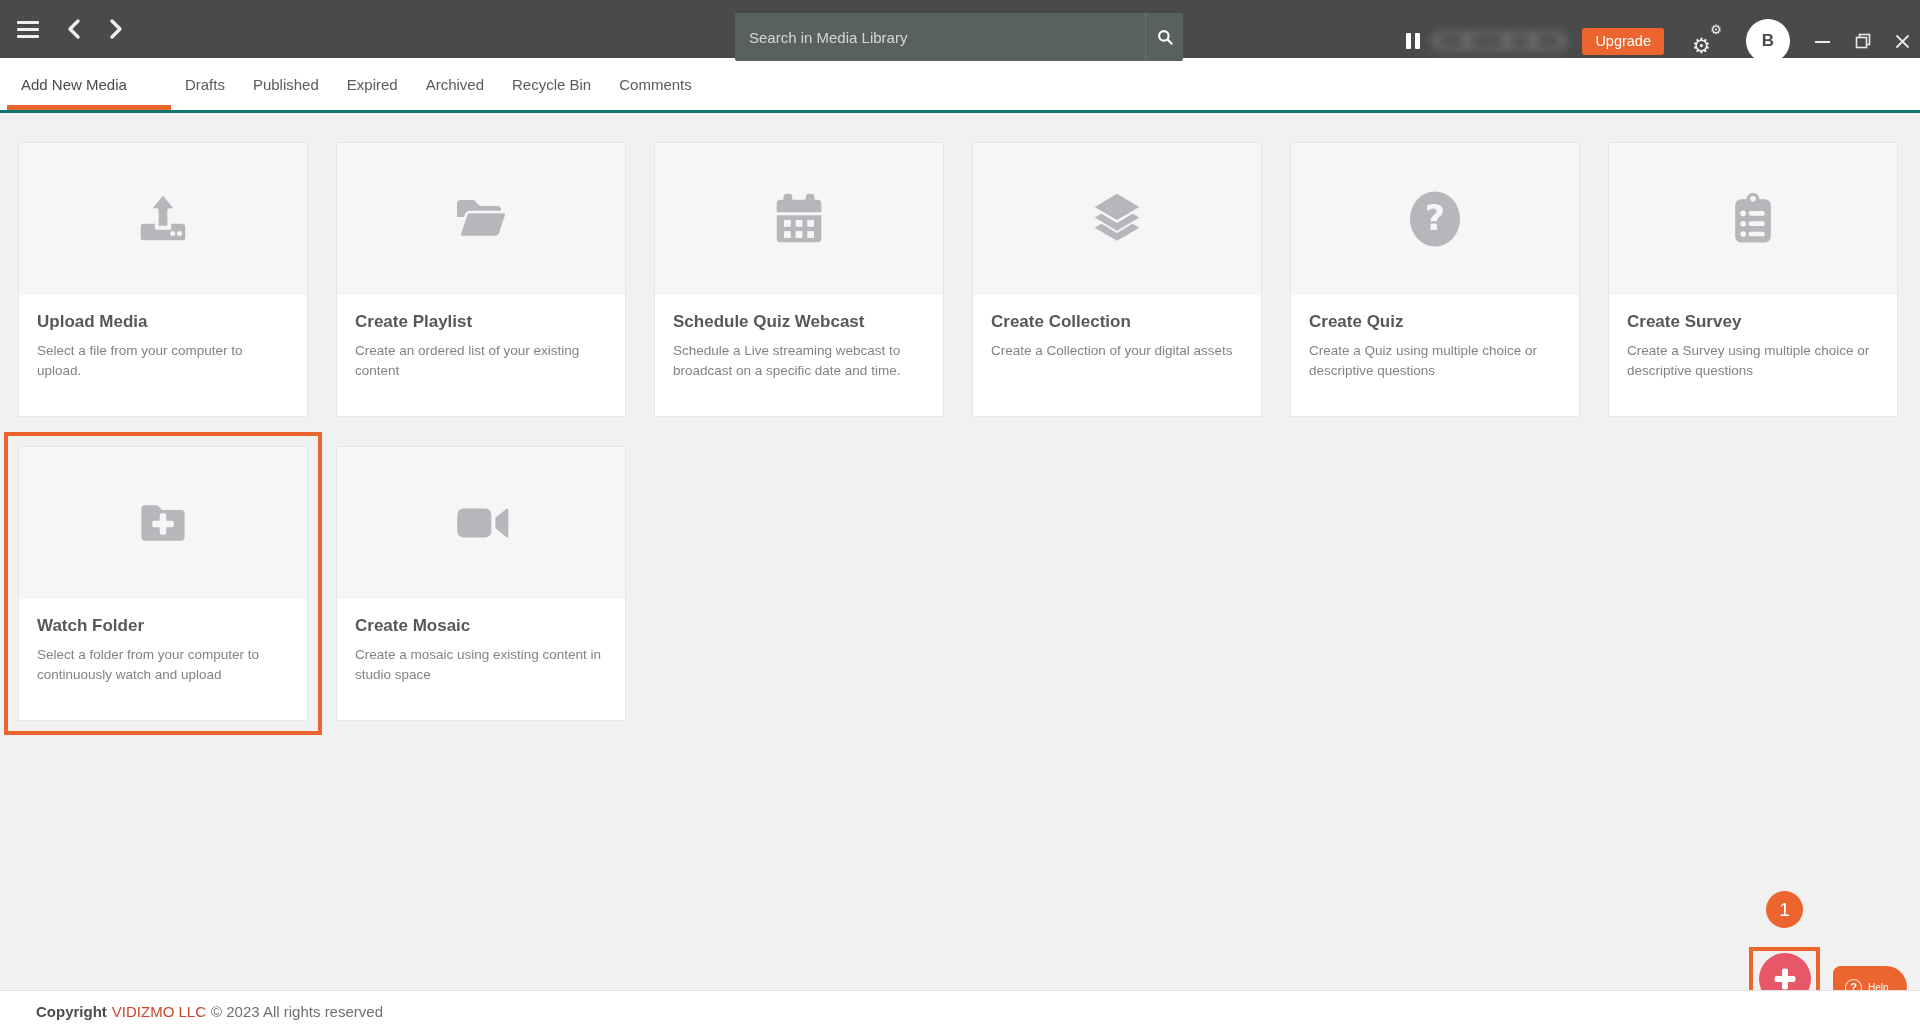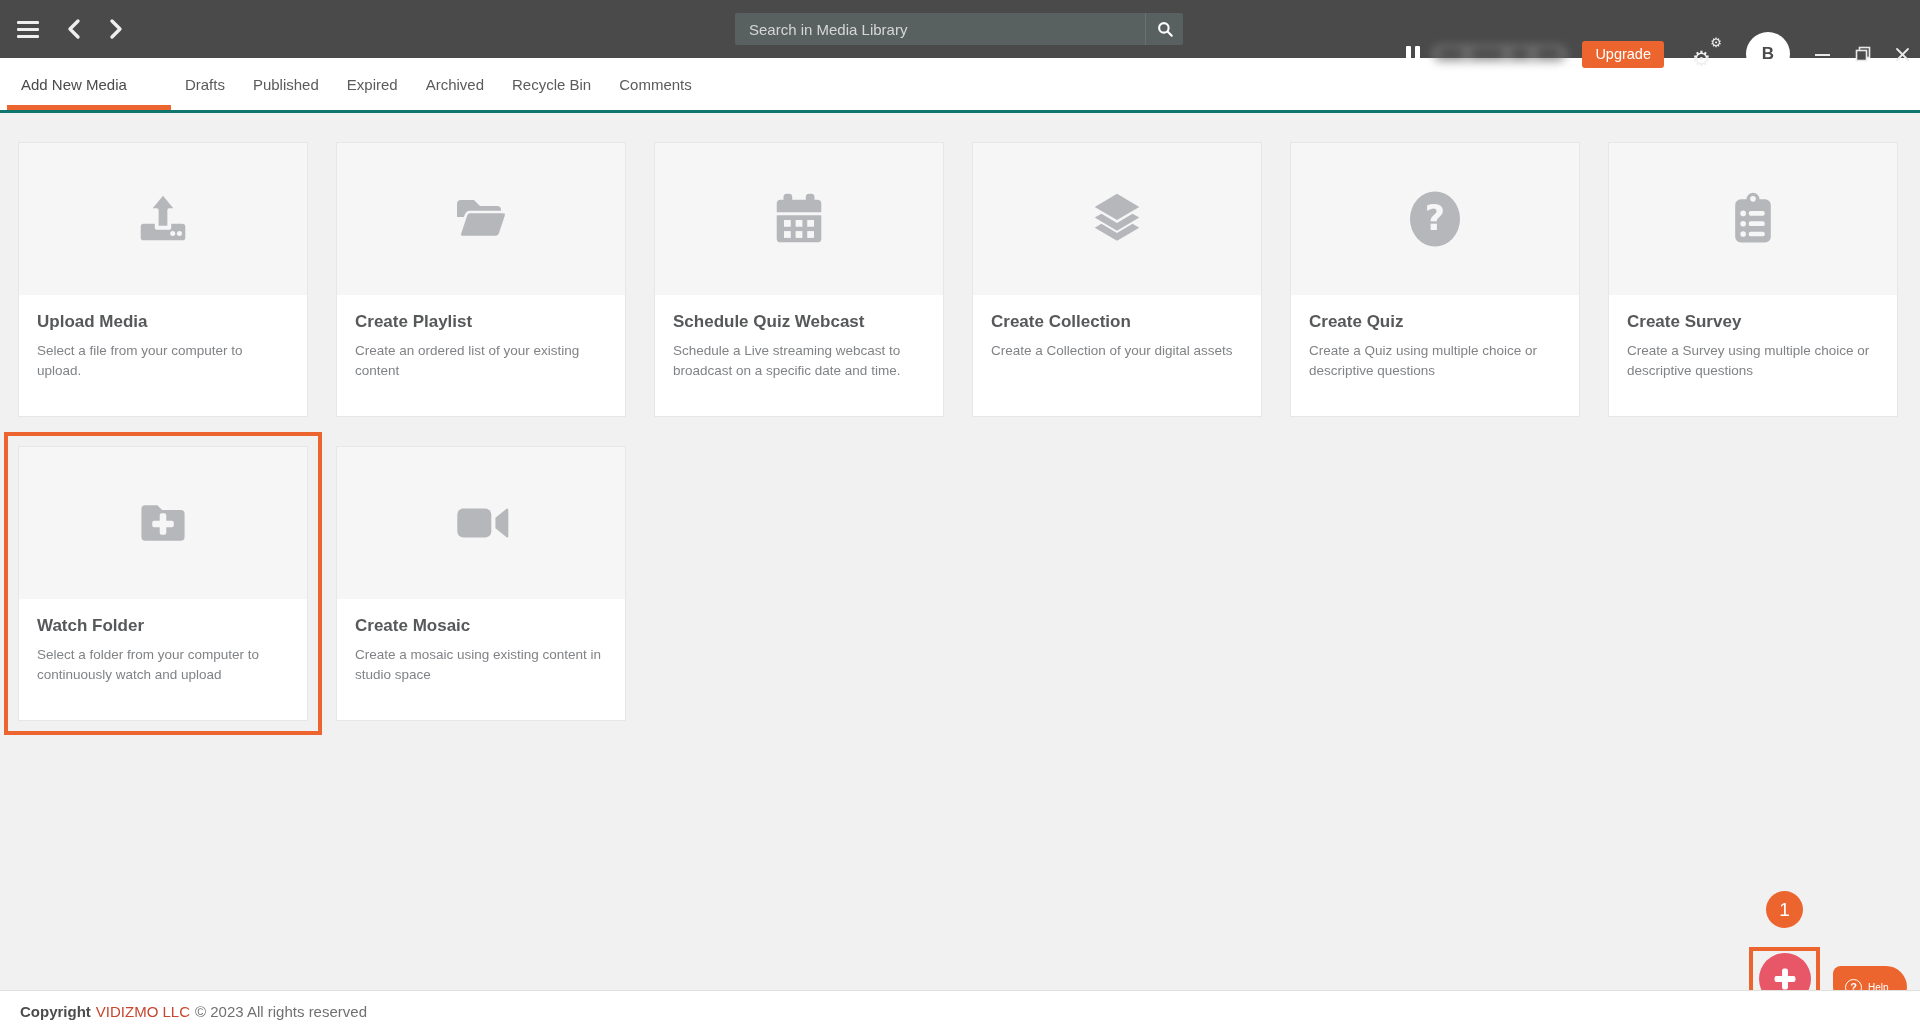--- a/index.html
+++ b/index.html
@@ -7,28 +7,28 @@
               font-family:"Liberation Sans", sans-serif; }
 
   
   .titlebar { position:relative; width:1920px; height:58px; background:#4a4a4a;
               display:flex; align-items:center; }
   .tb-left { display:flex; align-items:center; height:100%; }
   .icon-btn { display:flex; align-items:center; justify-content:center; cursor:pointer; }
   .hamburger { width:24px; margin-left:16px; flex-direction:column; gap:4px; }
   .hamburger i { display:block; width:22px; height:3px; background:#efefef; border-radius:1px; }
   .nav-chev { margin-left:26px; }
-  .searchbox { position:absolute; left:735px; top:13px; width:448px; height:32px;
+  .searchbox { position:absolute; left:735px; top:13px; width:448px; height:48px;
                background:#596160; border-radius:2px; display:flex; align-items:center; }
   .searchbox input { flex:1; height:100%; background:transparent; border:none; outline:none;
                      color:#e8e8e8; font-size:15px; padding:0 14px; font-family:inherit; }
   .searchbox input::placeholder { color:#d6d6d6; opacity:1; }
   .search-btn { width:38px; height:100%; border-left:1px solid rgba(255,255,255,0.10);
                 display:flex; align-items:center; justify-content:center; cursor:pointer; }
-  .tb-right { position:absolute; right:0; top:16px; height:76px; display:flex; align-items:center;
+  .tb-right { position:absolute; right:0; top:3px; height:76px; display:flex; align-items:center;
               padding-right:10px; }
   .pause { display:flex; gap:4px; margin-left:0; }
   .pause i { display:block; width:5px; height:16px; background:#fff; border-radius:1px; }
   .redacted { position:relative; width:135px; height:18px; margin-left:12px; border-radius:9px;
               background:#9a9a9a; opacity:.55; filter:blur(4px); overflow:hidden; }
   .redacted i { position:absolute; top:5px; height:8px; background:#2e2e2e; border-radius:4px; filter:blur(2px); }
   .redacted i:nth-child(1){ left:6px; width:26px; }
   .redacted i:nth-child(2){ left:38px; width:34px; }
   .redacted i:nth-child(3){ left:78px; width:20px; }
   .redacted i:nth-child(4){ left:104px; width:25px; }
@@ -76,21 +76,21 @@
               cursor:pointer; }
   .help-btn { position:absolute; left:1833px; top:966px; width:74px; height:42px; background:#ed652e;
               border-radius:8px 22px 22px 22px; display:flex; align-items:center; gap:6px;
               padding-left:12px; cursor:pointer; }
   .help-q { width:17px; height:17px; border:1.6px solid #fff; border-radius:50%; color:#fff;
             font-size:11px; font-weight:bold; display:flex; align-items:center; justify-content:center; }
   .help-label { color:#fff; font-size:10px; }
 
   
   .footer { position:absolute; left:0; bottom:0; width:1920px; height:42px; background:#fff;
-            border-top:1px solid #e0e0e0; display:flex; align-items:center; padding-left:20px;
+            border-top:1px solid #e0e0e0; display:flex; align-items:center; padding-left:36px;
             font-size:15px; gap:5px; }
   .footer .c-bold { font-weight:bold; color:#4c4c4c; }
   .footer a { color:#c7462e; text-decoration:none; cursor:pointer; }
   .footer .c-rest { color:#707070; }
 
   svg.cardicon { fill:#b6b7bb; }
 </style>
 </head>
 <body>
 

